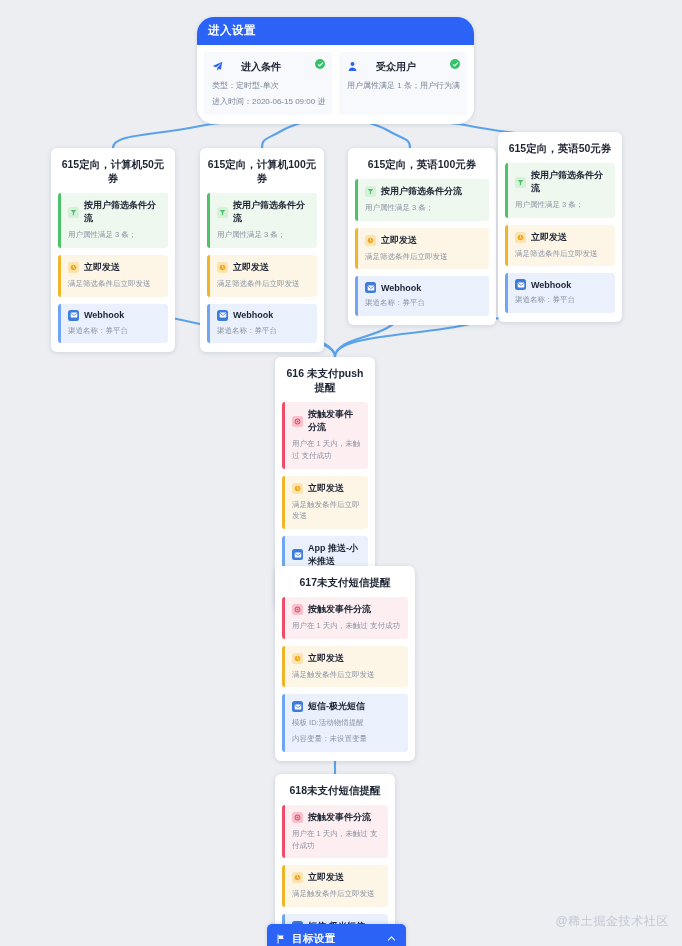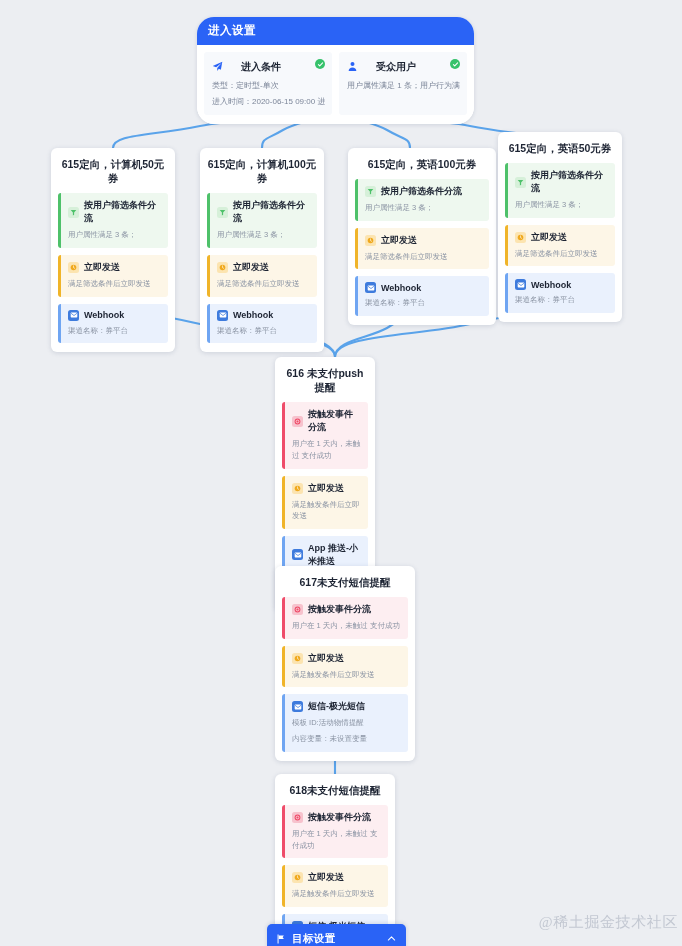--- a/index.html
+++ b/index.html
@@ -78,23 +78,23 @@
   .goal-bar{
     position:absolute;left:267px;top:924px;width:139px;
     background:#2a63f6;color:#fff;border-radius:5px 5px 0 0;
     padding:6px 9px 7px 9px;box-sizing:border-box;
     display:flex;align-items:center;gap:6px;
     box-shadow:0 -1px 4px rgba(30,50,90,.14);
   }
   .goal-label{font-size:10.5px;font-weight:bold;flex:1;letter-spacing:.4px;}
 
   .watermark{
-    position:absolute;right:4px;top:913px;
-    font-size:15px;color:#c3c8d2;letter-spacing:.6px;
-    font-family:Liberation Serif, serif;
+    position:absolute;right:13px;top:913px;
+    font-size:12px;color:#c3c8d2;letter-spacing:.6px;
+    font-family:Liberation Sans, sans-serif;
   }
 </style>
 </head>
 <body>
 
 <div id="canvas">
 
   <svg id="edges" viewBox="0 0 682 946">
     <g fill="none" stroke="#5aa3ea" stroke-width="2.1" stroke-linecap="round">
 

